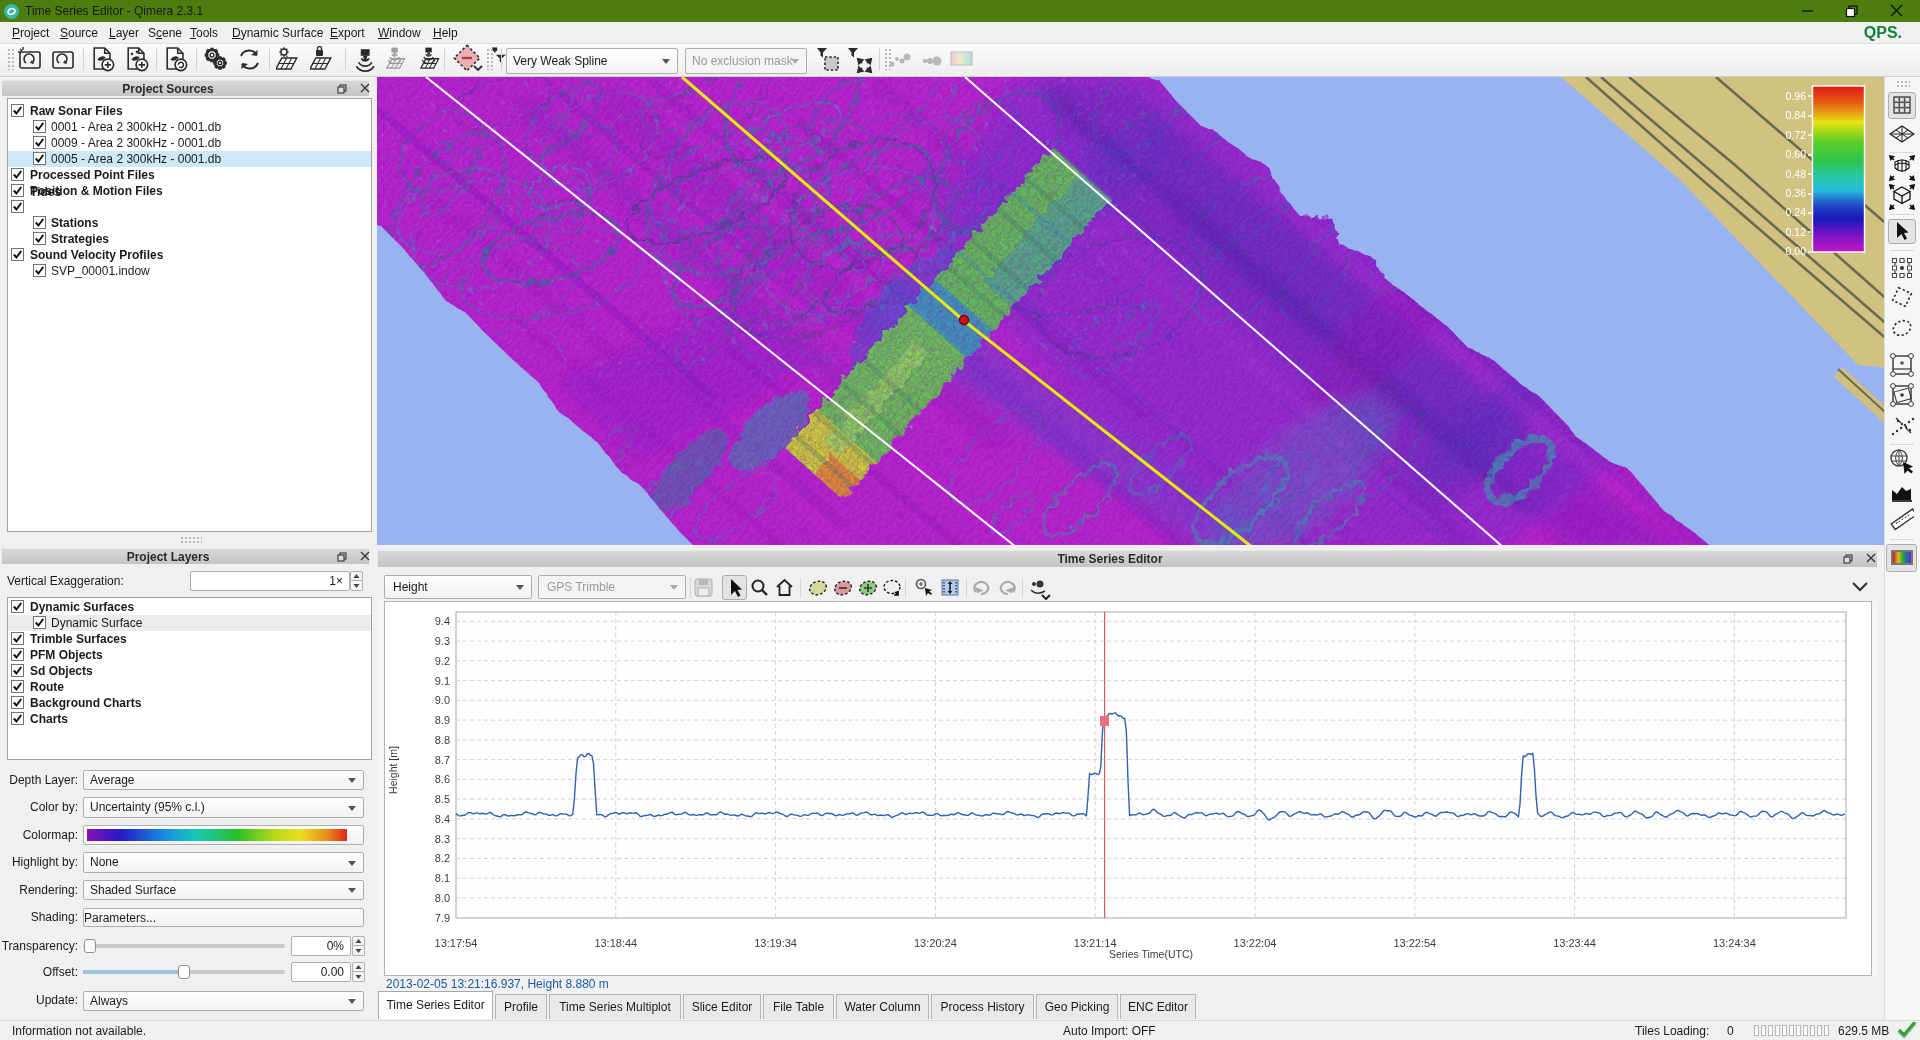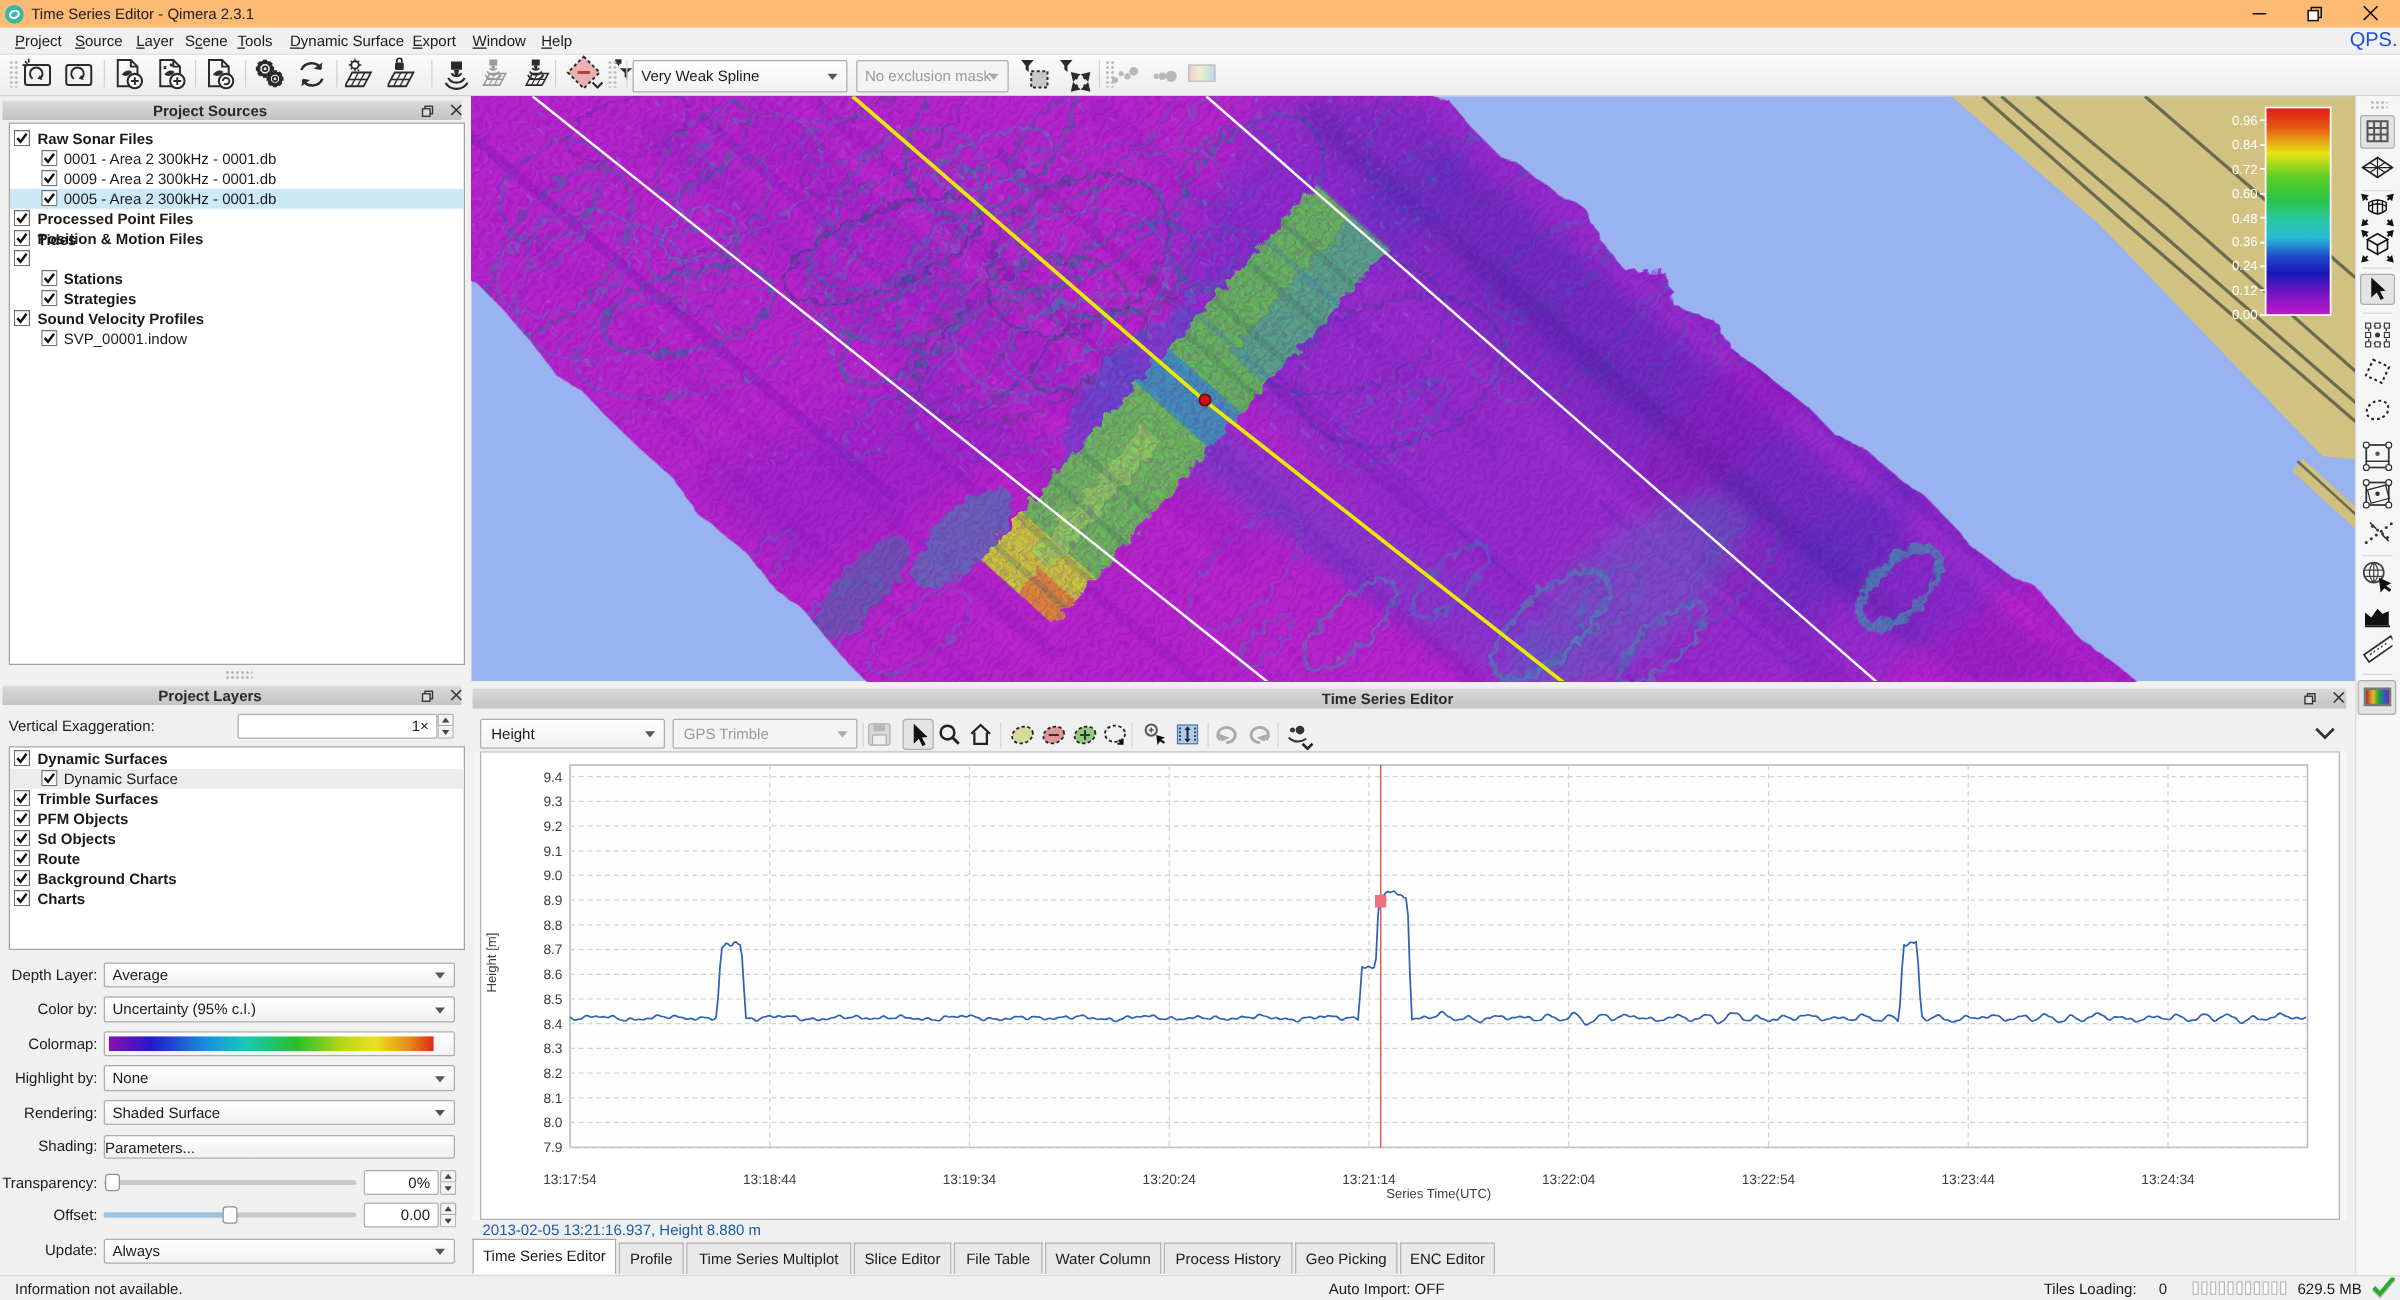--- a/index.html
+++ b/index.html
@@ -8,21 +8,21 @@
 .combo.dis .arr{border-top-color:#aaa}
 .btn{position:absolute;background:linear-gradient(#fdfdfd,#f0f0f0);border:1px solid #adadad;border-radius:2px;text-align:left}
 .spin{position:absolute;background:#fff;border:1px solid #adadad;border-radius:2px;text-align:right;padding-right:6px}
 .pressbtn{position:absolute;background:#e3e3e3;border:1px solid #adadad;border-radius:3px}
 .phead{position:absolute;background:linear-gradient(#d8d8d8,#c4c4c4);border-top:1px solid #e8e8e8;text-align:center;font-weight:bold;color:#2a2a2a}
 .grip{position:absolute;width:8px;height:22px;background-image:radial-gradient(circle,#b8b8b8 1px,transparent 1.2px);background-size:4px 4px}
 .pbox{position:absolute;background:#fff;border:1px solid #a2a2a2}
 </style></head><body>
 
 
-<div style="position:absolute;left:0;top:0;width:1920px;height:34px;background:#fdba74">
+<div style="position:absolute;left:0;top:0;width:1920px;height:34px;background:#4d7c0f">
 <svg style="position:absolute;left:4px;top:4px" width="15" height="15" viewBox="0 0 15 15">
       <circle cx="7.5" cy="7.5" r="7.5" fill="#35b8a8"></circle>
       <path d="M4 9 a4 4 0 0 1 7 -3 M11 6 a4 4 0 0 1 -7 3" fill="none" stroke="#fff" stroke-width="1.6"></path>
     </svg>
 <div style="position:absolute;left:25px;top:0;height:22px;line-height:22px;font-size:12px">Time Series Editor - Qimera 2.3.1</div>
 <svg style="position:absolute;left:1797px;top:0" width="120" height="22" viewBox="0 0 120 22">
 <line x1="5" y1="11" x2="16" y2="11" stroke="#111" stroke-width="1.3"></line>
 <rect x="52" y="6" width="8" height="8" fill="none" stroke="#111" stroke-width="1.2"></rect>
 <rect x="49.5" y="8.5" width="8" height="8" fill="#fff" stroke="#111" stroke-width="1.2"></rect>
 <path d="M94 5 l11 11 M105 5 l-11 11" stroke="#111" stroke-width="1.4"></path>
@@ -33,21 +33,21 @@
 <div style="position:absolute;left:0;top:22px;width:1920px;height:22px;background:#f0f0f0;border-bottom:1px solid #e0e0e0">
 <div style="position:absolute;left:12px;top:0;height:22px;line-height:22px"><u>P</u>roject</div>
     <div style="position:absolute;left:60px;top:0;height:22px;line-height:22px"><u>S</u>ource</div>
     <div style="position:absolute;left:109px;top:0;height:22px;line-height:22px"><u>L</u>ayer</div>
     <div style="position:absolute;left:148px;top:0;height:22px;line-height:22px">S<u>c</u>ene</div>
     <div style="position:absolute;left:190px;top:0;height:22px;line-height:22px"><u>T</u>ools</div>
     <div style="position:absolute;left:232px;top:0;height:22px;line-height:22px"><u>D</u>ynamic Surface</div>
     <div style="position:absolute;left:330px;top:0;height:22px;line-height:22px"><u>E</u>xport</div>
     <div style="position:absolute;left:378px;top:0;height:22px;line-height:22px"><u>W</u>indow</div>
     <div style="position:absolute;left:433px;top:0;height:22px;line-height:22px"><u>H</u>elp</div>
-<div style="position:absolute;right:2px;top:0;height:22px;line-height:22px;font-weight:normal;font-size:16px;color:#1d4ed8">QPS.</div>
+<div style="position:absolute;right:18px;top:0;height:22px;line-height:22px;font-weight:bold;font-size:16px;color:#15803d">QPS.</div>
 </div>
 
 
 <div style="position:absolute;left:0;top:44px;width:1920px;height:33px;background:linear-gradient(#fbfbfb,#ededed);border-bottom:1px solid #cfcfcf">
 </div>
 <svg style="position:absolute;left:17px;top:46px" width="28" height="28" viewBox="0 0 28 28">
     <rect x="3" y="6" width="20" height="16" rx="2" fill="none" stroke="#2b2b2b" stroke-width="1.6"></rect>
     <path d="M9 17 a5 5 0 1 1 6 0" fill="none" stroke="#2b2b2b" stroke-width="1.6"></path>
     <path d="M15 14 l2 4 l-4 -1 z" fill="#2b2b2b"></path>
     <path d="M3 3 l2 2 M6 1 l0 3 M1 6 l3 0" stroke="#2b2b2b" stroke-width="1.4"></path>

